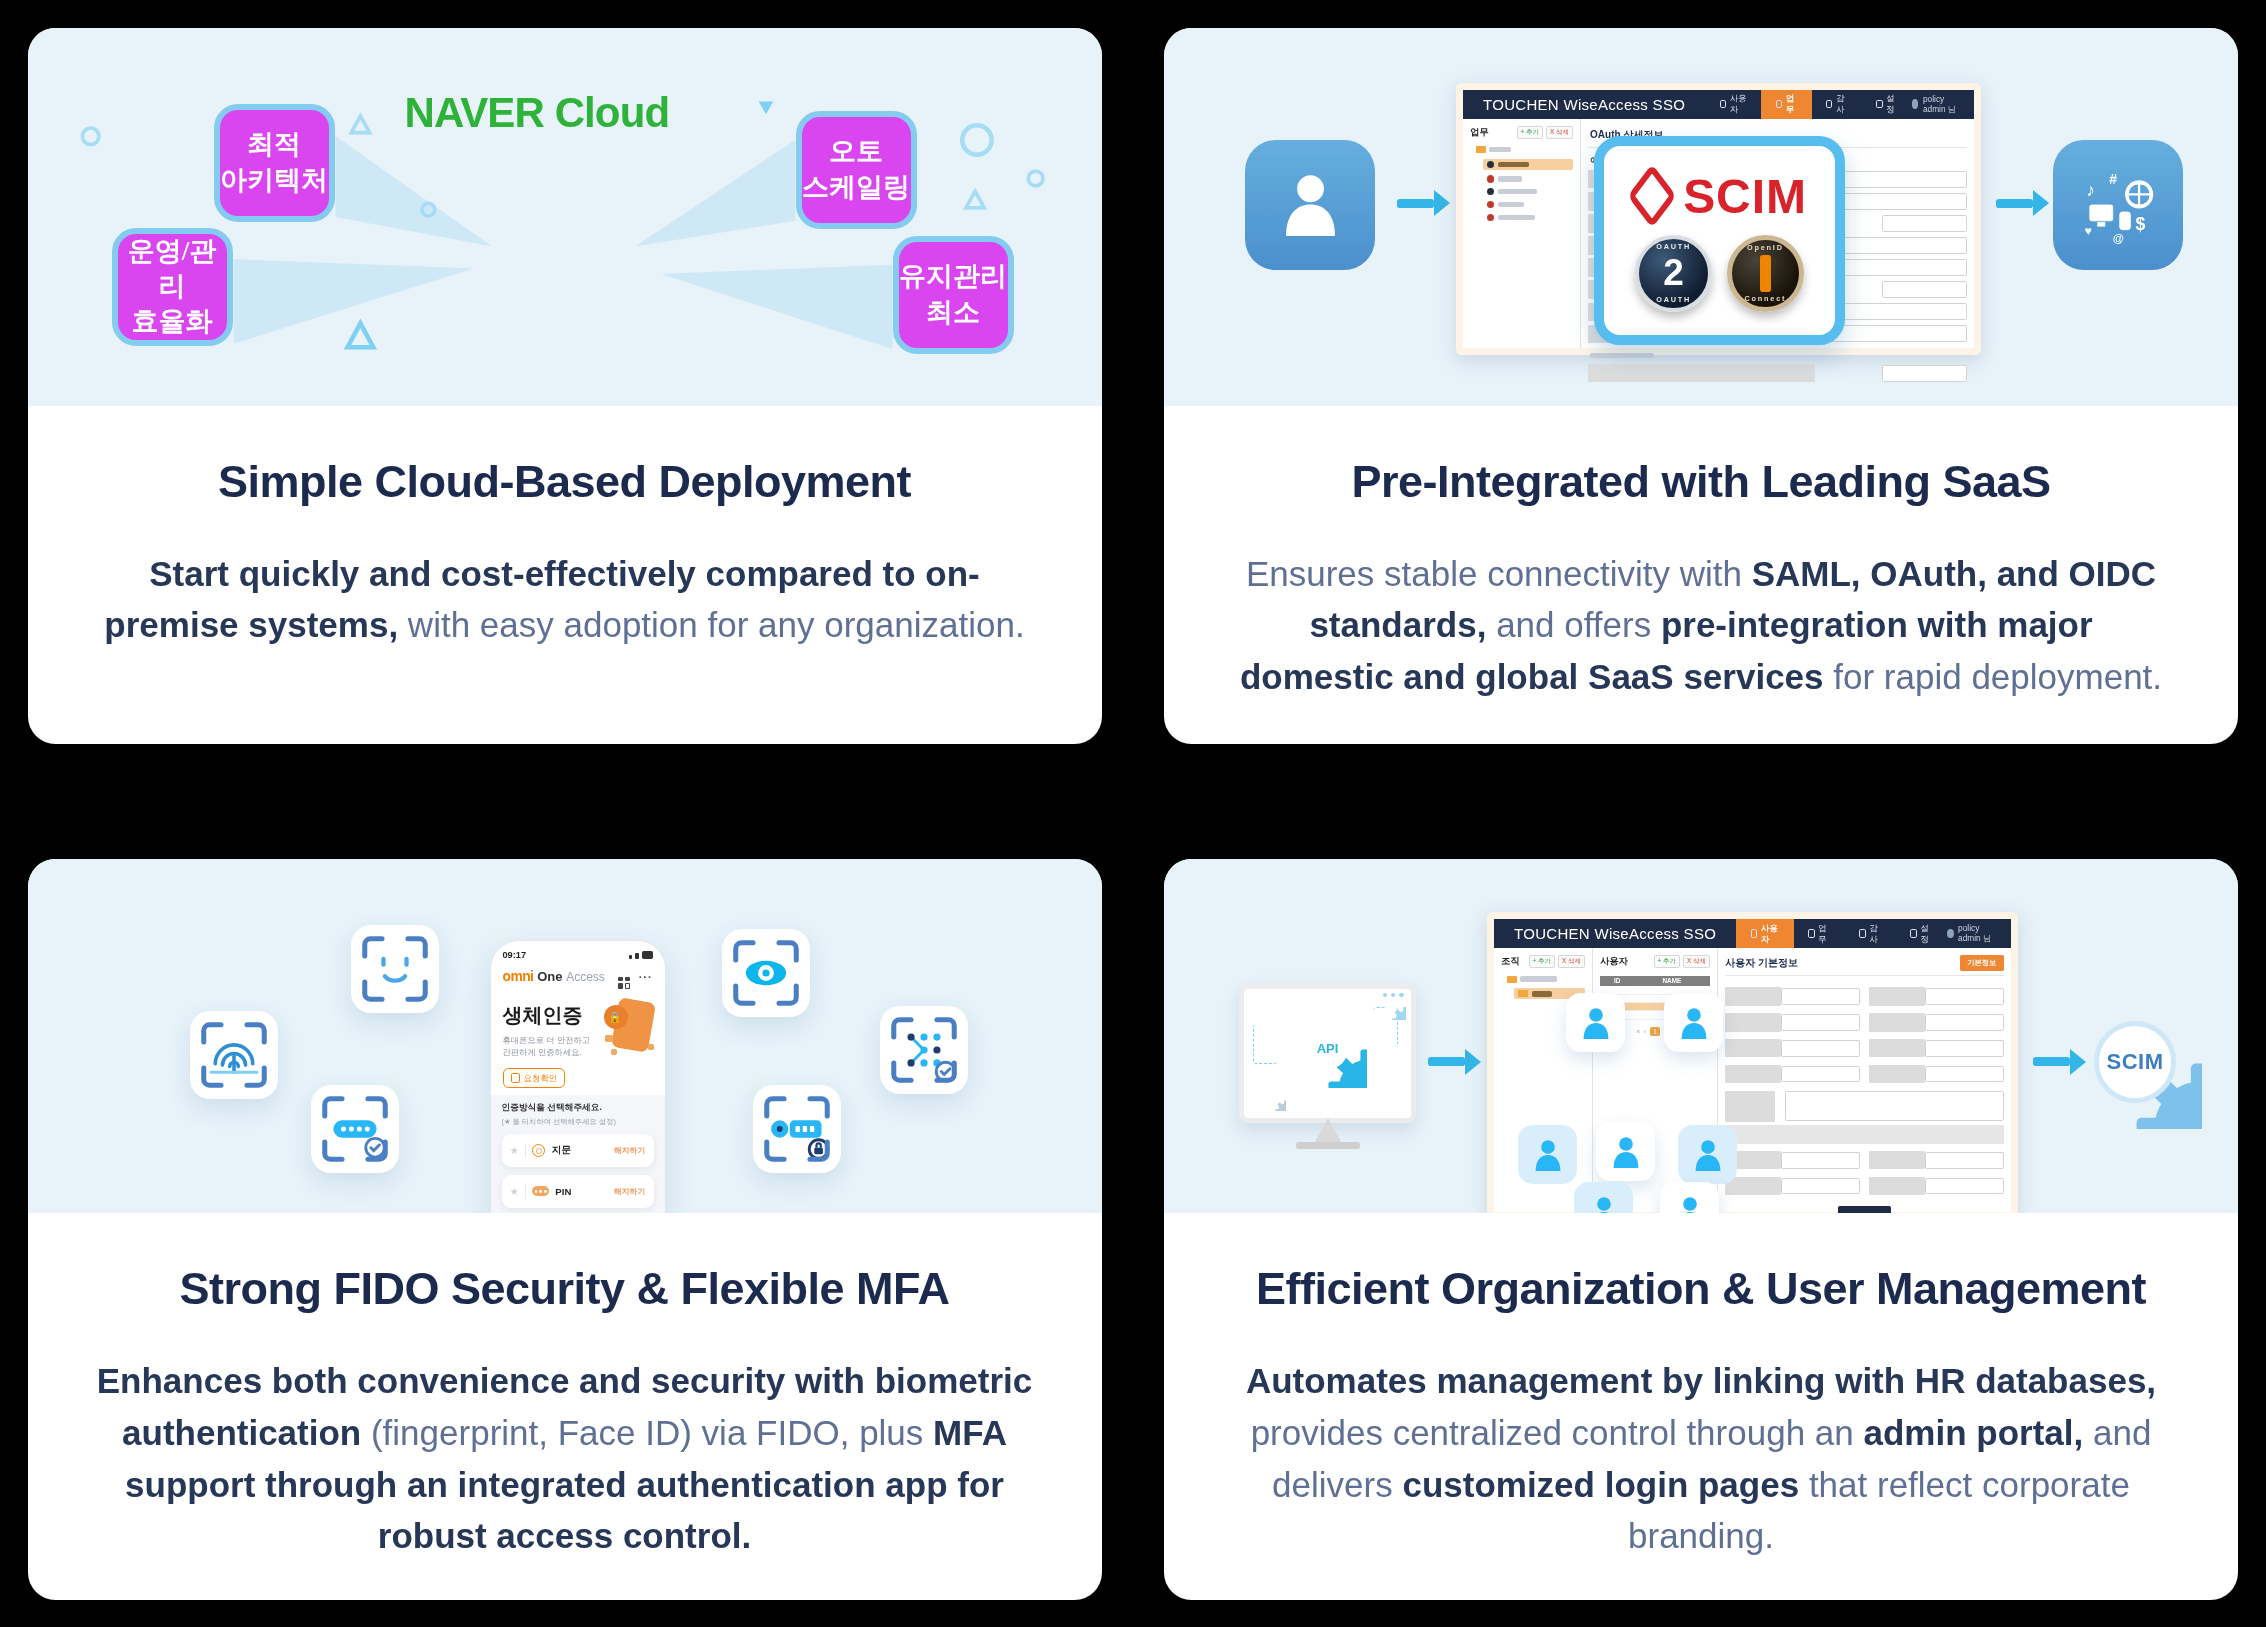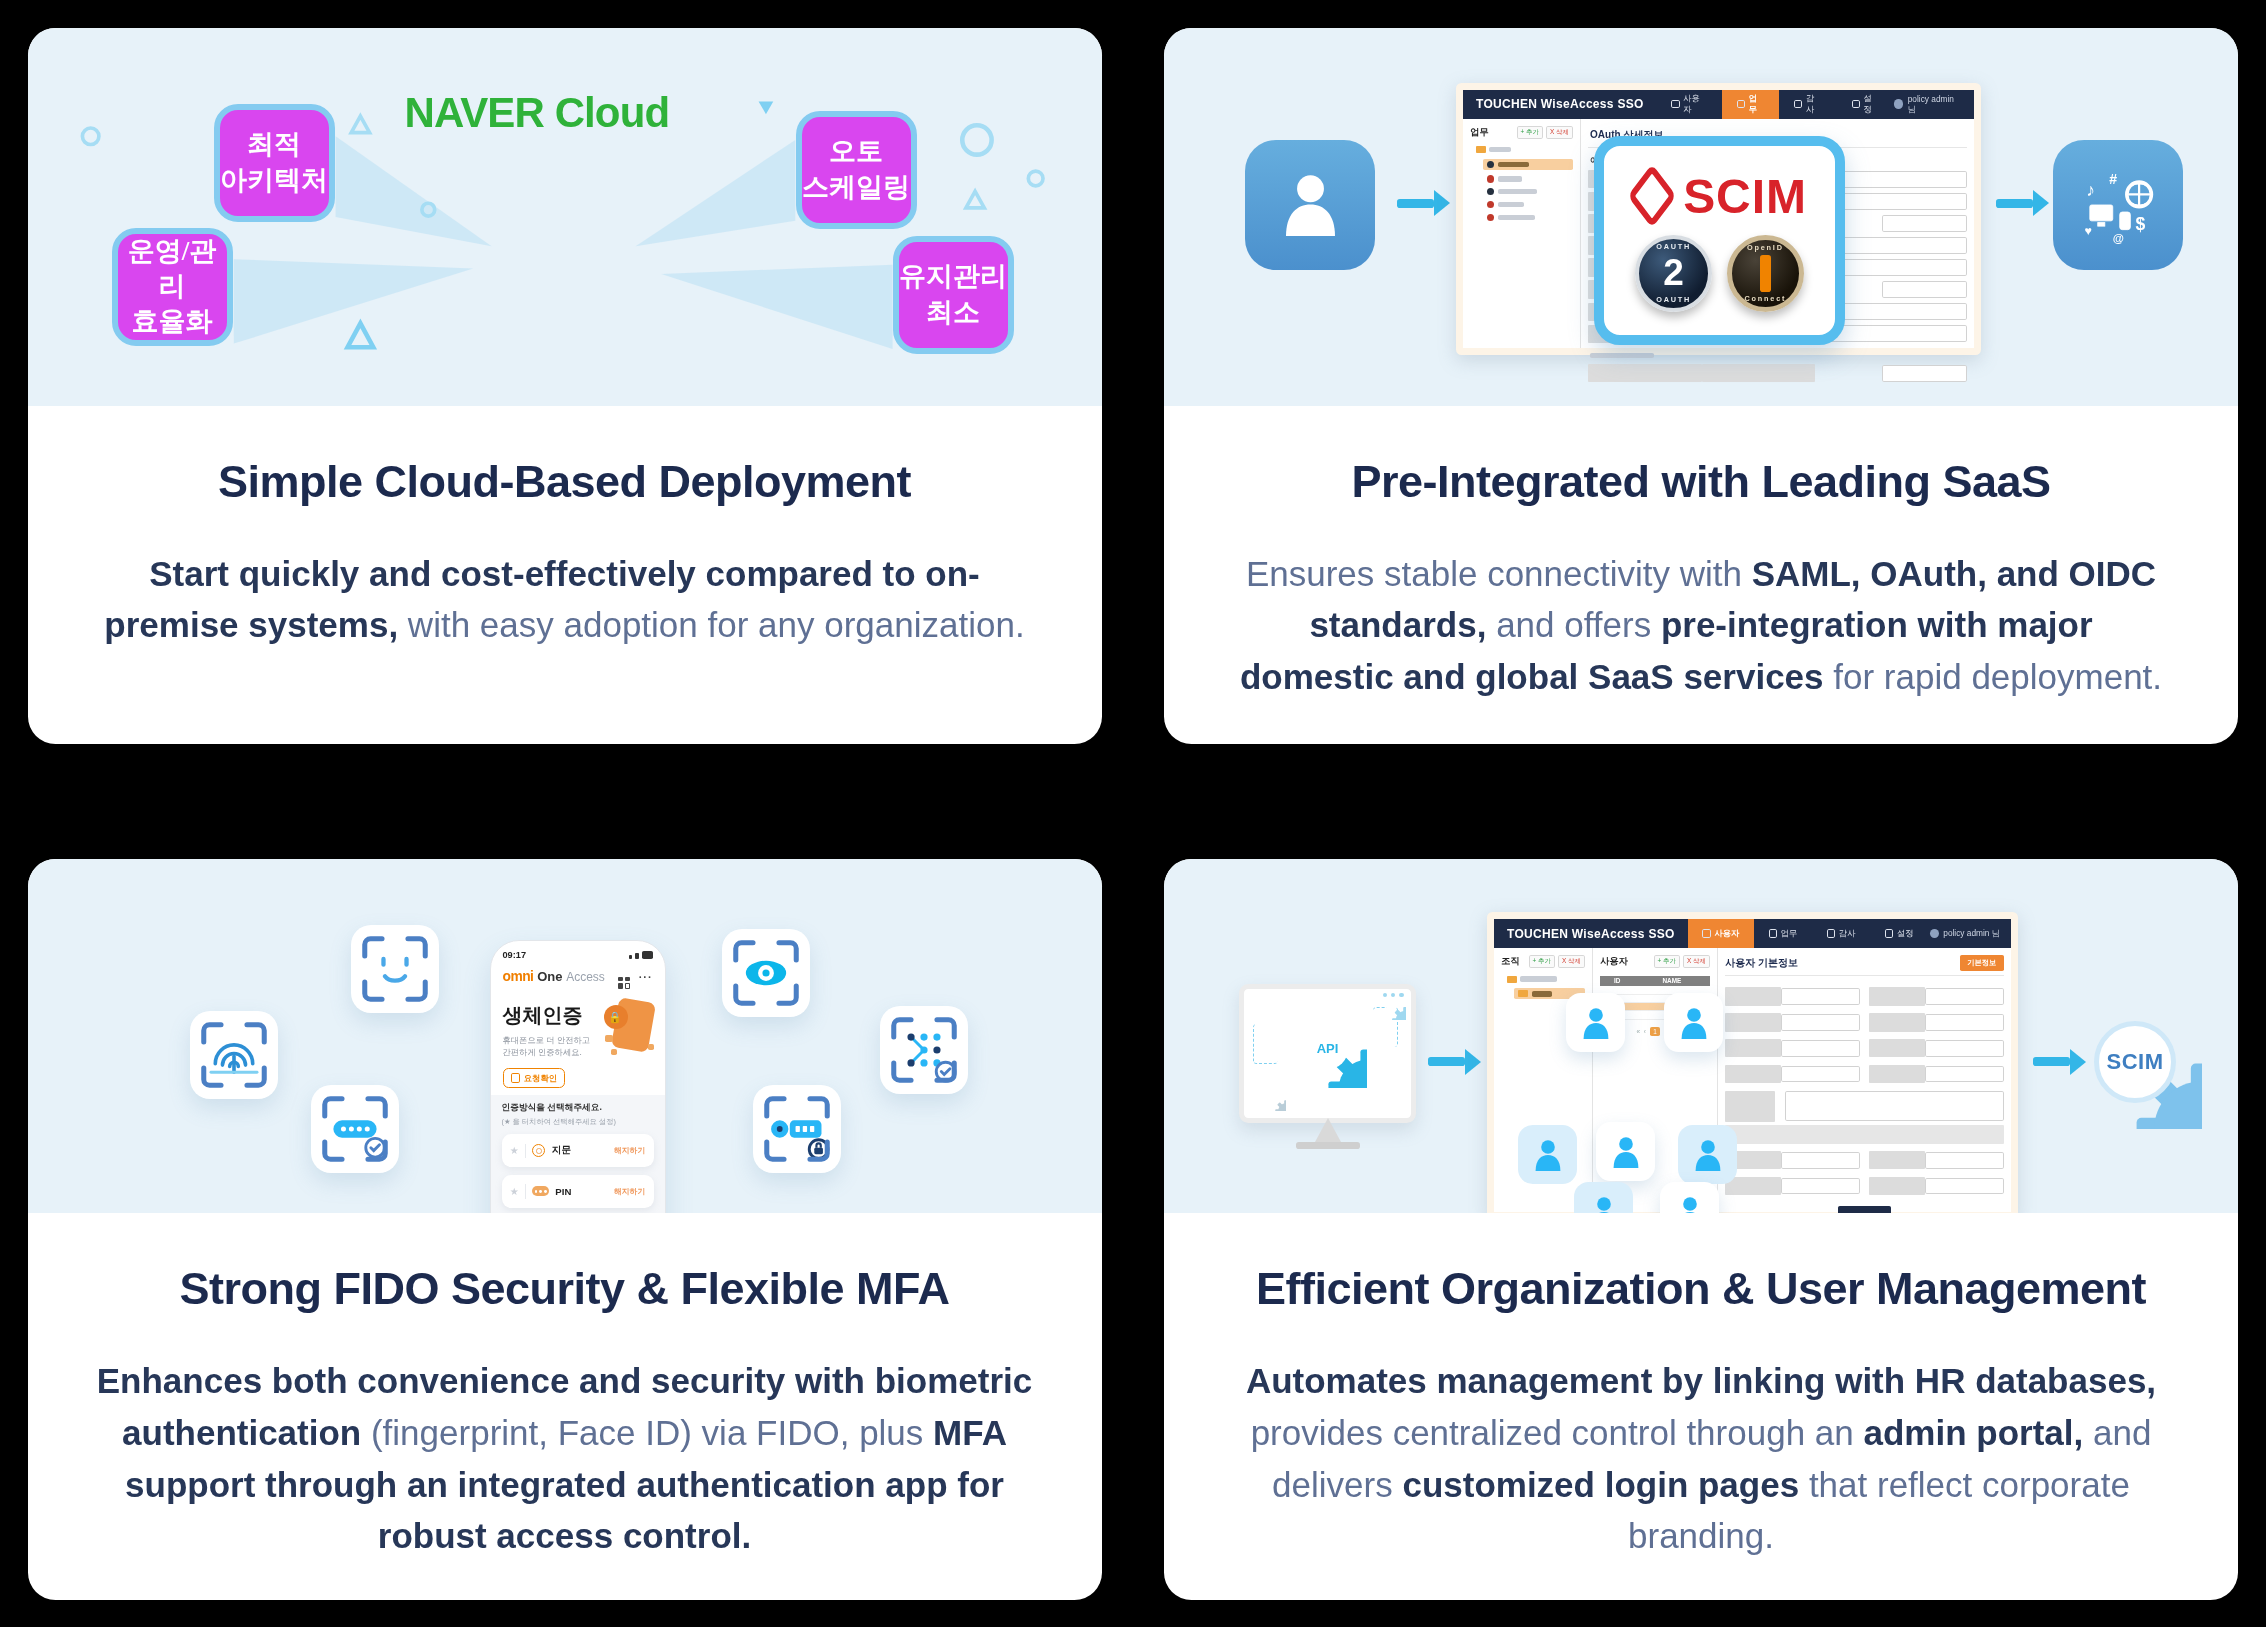--- a/index.html
+++ b/index.html
@@ -39,21 +39,21 @@
                 border-left:16.5px solid #33b6e7;}
   .tile{position:absolute;width:130px;height:130px;border-radius:31px;
         background:linear-gradient(180deg,#66aede,#4b90cd);display:flex;align-items:center;justify-content:center;}
   .icon-tile{position:absolute;width:88px;height:88px;background:#fff;border-radius:20px;
              box-shadow:0 9.2px 22px rgba(90,140,180,.18);display:flex;align-items:center;justify-content:center;}
 
   
   .win{position:absolute;background:#fff;border:7.3px solid #fdf4e7;border-radius:5.5px;
        box-shadow:0 5.5px 18.4px rgba(120,140,160,.25);box-sizing:border-box;display:flex;flex-direction:column;}
   .win-head{height:29px;background:#1e2b47;display:flex;align-items:center;flex:none;}
-  .win-brand{color:#fff;font-size:12px;font-weight:700;padding:0 13px;white-space:nowrap;letter-spacing:0.3px;}
+  .win-brand{color:#fff;font-size:15px;font-weight:400;padding:0 20px;white-space:nowrap;letter-spacing:0.3px;}
   .win-tab{color:#dfe4ee;font-size:8.3px;padding:0 14.7px;height:100%;display:flex;align-items:center;gap:3.7px;}
   .win-tab .tdot{width:6.4px;height:6.4px;border:0.9px solid #dfe4ee;border-radius:1.8px;}
   .win-tab.active{background:#ef8632;color:#fff;font-weight:700;}
   .win-account{margin-left:auto;color:#cfd6e4;font-size:8.3px;padding-right:11px;display:flex;align-items:center;gap:4.6px;}
   .win-account .avdot{width:9.2px;height:9.2px;border-radius:50%;background:#8fa2c0;}
   .win-body{flex:1;display:flex;min-height:0;background:#fff;}
   .pane{border-right:0.9px solid #e3e3e3;box-sizing:border-box;padding:7.3px;min-width:0;}
   .pane-head{display:flex;align-items:center;gap:3.7px;margin-bottom:7.3px;}
   .pane-title{font-size:9.2px;font-weight:700;color:#222;margin-right:auto;white-space:nowrap;}
   .mini-btn{font-size:6.4px;border:0.9px solid #d7d7d7;border-radius:1.8px;padding:0.9px 2.8px;white-space:nowrap;background:#fafafa;}
@@ -107,21 +107,21 @@
   .ph-dots{color:#444;font-size:11px;font-weight:800;margin-left:5.5px;letter-spacing:0.9px;}
   .ph-head{font-size:20px;font-weight:800;color:#191919;margin-top:13px;}
   .ph-sub{font-size:8.3px;color:#8b929c;line-height:1.5;margin-top:4.6px;}
   .ph-art{position:absolute;right:11px;top:57px;width:50px;height:57px;}
   .ph-art .doc{position:absolute;right:1.8px;top:1.8px;width:37px;height:50px;background:#ef9445;
                border-radius:7.3px;transform:rotate(10deg);}
   .ph-art .lockc{position:absolute;left:0;top:7.3px;width:24px;height:24px;background:#e87f2c;border-radius:50%;
                  display:flex;align-items:center;justify-content:center;color:#fff;font-size:11px;font-weight:800;}
   .ph-art .bit{position:absolute;background:#f0a860;border-radius:1.8px;}
   .ph-btn{display:inline-flex;align-items:center;gap:3.7px;margin-top:9.2px;border:0.9px solid #f08300;
-          border-radius:5.5px;color:#f08300;font-size:8.3px;font-weight:700;padding:3.7px 7.3px;background:#fff;justify-content:flex-end;}
+          border-radius:5.5px;color:#f08300;font-size:8.3px;font-weight:400;padding:3.7px 7.3px;background:#fff;justify-content:flex-end;}
   .ph-btn .bx{width:7.3px;height:7.3px;border:0.9px solid #f08300;border-radius:1.8px;}
   .ph-sect{position:absolute;left:0;right:0;top:154px;bottom:-1.8px;background:#f4f6f9;padding:7.3px 11px;box-sizing:border-box;}
   .ph-p1{font-size:8.7px;font-weight:700;color:#333;}
   .ph-p2{font-size:7.3px;color:#9aa1ab;margin-top:2.8px;}
   .mrow{display:flex;align-items:center;gap:6.4px;background:#fff;border-radius:9.2px;height:33px;
         margin-top:7.3px;padding:0 8.3px;box-shadow:0 2.8px 7.3px rgba(150,160,175,.18);}
   .mrow .star{color:#ccd1d9;font-size:10px;}
   .mrow .sep{width:0.9px;height:14.7px;background:#e7eaee;}
   .mrow .mname{font-size:9.6px;font-weight:700;color:#222;}
   .mrow .mact{margin-left:auto;font-size:7.8px;font-weight:600;color:#f09a5f;}

